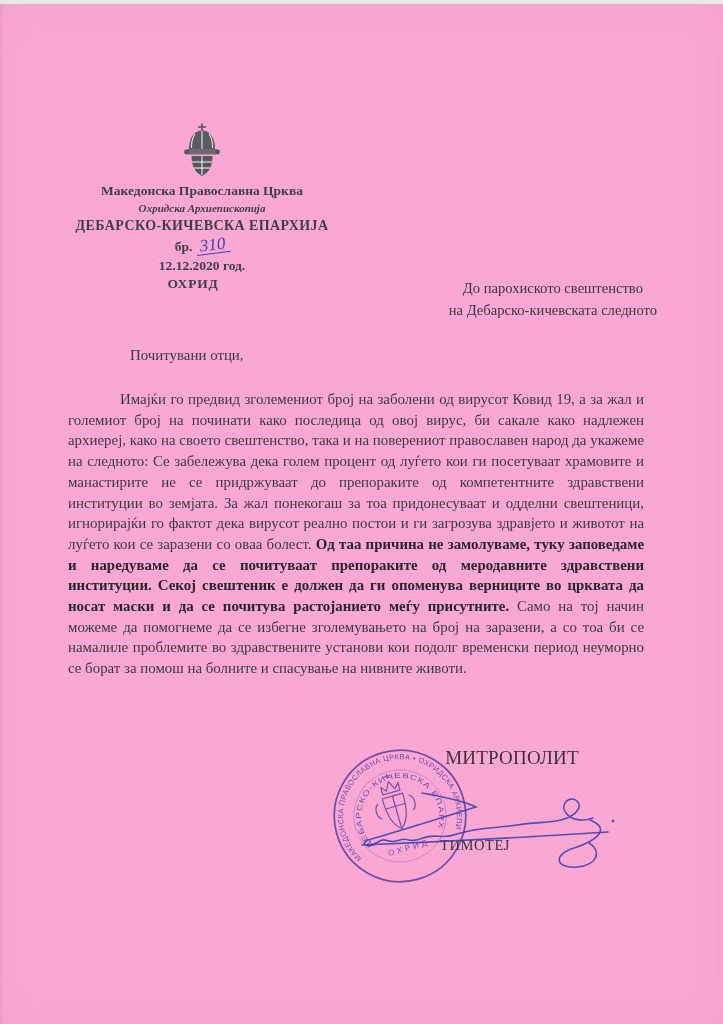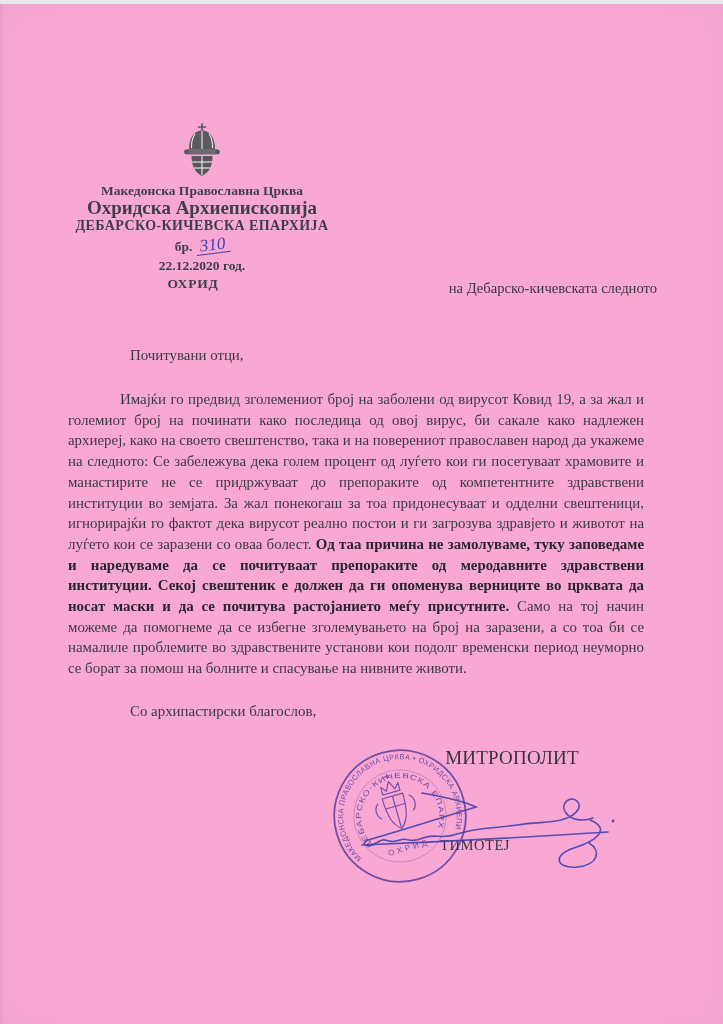--- a/index.html
+++ b/index.html
@@ -19,21 +19,21 @@
   .letterhead {
     position: absolute;
     left: 52px; top: 118px;
     width: 300px;
     text-align: center;
     color: #3e3e48;
     font-weight: bold;
   }
   .crest-wrap { height: 56px; margin-bottom: 5px; }
   .org-line1 { font-size: 13.5px; line-height: 16px; }
-  .org-line2 { font-size: 19px; line-height: 16px; margin-top: 1px; }
+  .org-line2 { font-size: 11px; line-height: 16px; margin-top: 1px; font-style: italic; }
   .org-line3 { font-size: 14px; letter-spacing: 0.4px; line-height: 17px; margin-top: 1px; }
   .number-line { font-size: 13.5px; margin-top: 4px; }
   .number-value {
     display: inline-block;
     color: #4141ae;
     font-style: italic;
     font-size: 17px;
     line-height: 15px;
     padding: 0 4px 1px 4px;
     border-bottom: 1.5px solid #4141ae;
@@ -129,33 +129,33 @@
         <circle cx="7.5" cy="30" r="2.4" fill="#55555b"></circle>
         <circle cx="38.5" cy="30" r="2.4" fill="#55555b"></circle>
         <path d="M12.5 34 C 12.5 45, 16.5 50.5, 23 54 C 29.5 50.5, 33.5 45, 33.5 34 Z" fill="#57575d"></path>
         <path d="M23 34 V 53 M13 40 H 33 M15 46 H 31" stroke="#fdfdfc" stroke-width="1" fill="none"></path>
       </svg>
     </div>
     <div class="org-line1">Македонска Православна Црква</div>
     <div class="org-line2">Охридска Архиепископија</div>
     <div class="org-line3">ДЕБАРСКО-КИЧЕВСКА ЕПАРХИЈА</div>
     <div class="number-line"><span>бр.</span> <span class="number-value">310</span></div>
-    <div class="date-line">22.12.2020 год.</div>
+    <div class="date-line">12.12.2020 год.</div>
     <div class="city-line">ОХРИД</div>
   </div>
 
   <div class="recipient">
+    <div>До парохиското свештенство</div>
     <div>на Дебарско-кичевската следното</div>
   </div>
 
   <div class="salutation">Почитувани отци,</div>
 
   <p class="body-par"><span>Имајќи го предвид зголемениот број на заболени од вирусот Ковид 19, а за жал и големиот број на починати како последица од овој вирус, би сакале како надлежен архиереј, како на своето свештенство, така и на поверениот православен народ да укажеме на следното: Се забележува дека голем процент од луѓето кои ги посетуваат храмовите и манастирите не се придржуваат до препораките од компетентните здравствени институции во земјата. За жал понекогаш за тоа придонесуваат и одделни свештеници, игнорирајќи го фактот дека вирусот реално постои и ги загрозува здравјето и животот на луѓето кои се заразени со оваа болест. </span><strong>Од таа причина не замолуваме, туку заповедаме и наредуваме да се почитуваат препораките од меродавните здравствени институции. Секој свештеник е должен да ги опоменува верниците во црквата да носат маски и да се почитува растојанието меѓу присутните.</strong><span> Само на тој начин можеме да помогнеме да се избегне зголемувањето на број на заразени, а со тоа би се намалиле проблемите во здравствените установи кои подолг временски период неуморно се борат за помош на болните и спасување на нивните животи.</span></p>
 
-  <div class="closing">Со архипастирски благослов,</div>
 
   <div class="stamp-wrap">
     <svg width="142" height="142" viewBox="0 0 160 160" aria-hidden="true">
       <defs>
         <path id="stampOuterPath" d="M 25.7 113.9 A 64 64 0 1 1 134.3 113.9"></path>
         <path id="stampInnerPath" d="M 42.5 104 A 44 44 0 1 1 117.5 104"></path>
       </defs>
       <g transform="rotate(-16 80 80)" stroke="#4d4db8" fill="none">
         <circle cx="80" cy="80" r="74" stroke-width="2"></circle>
         <circle cx="80" cy="80" r="52" stroke-width="0.8" opacity="0.45"></circle>

